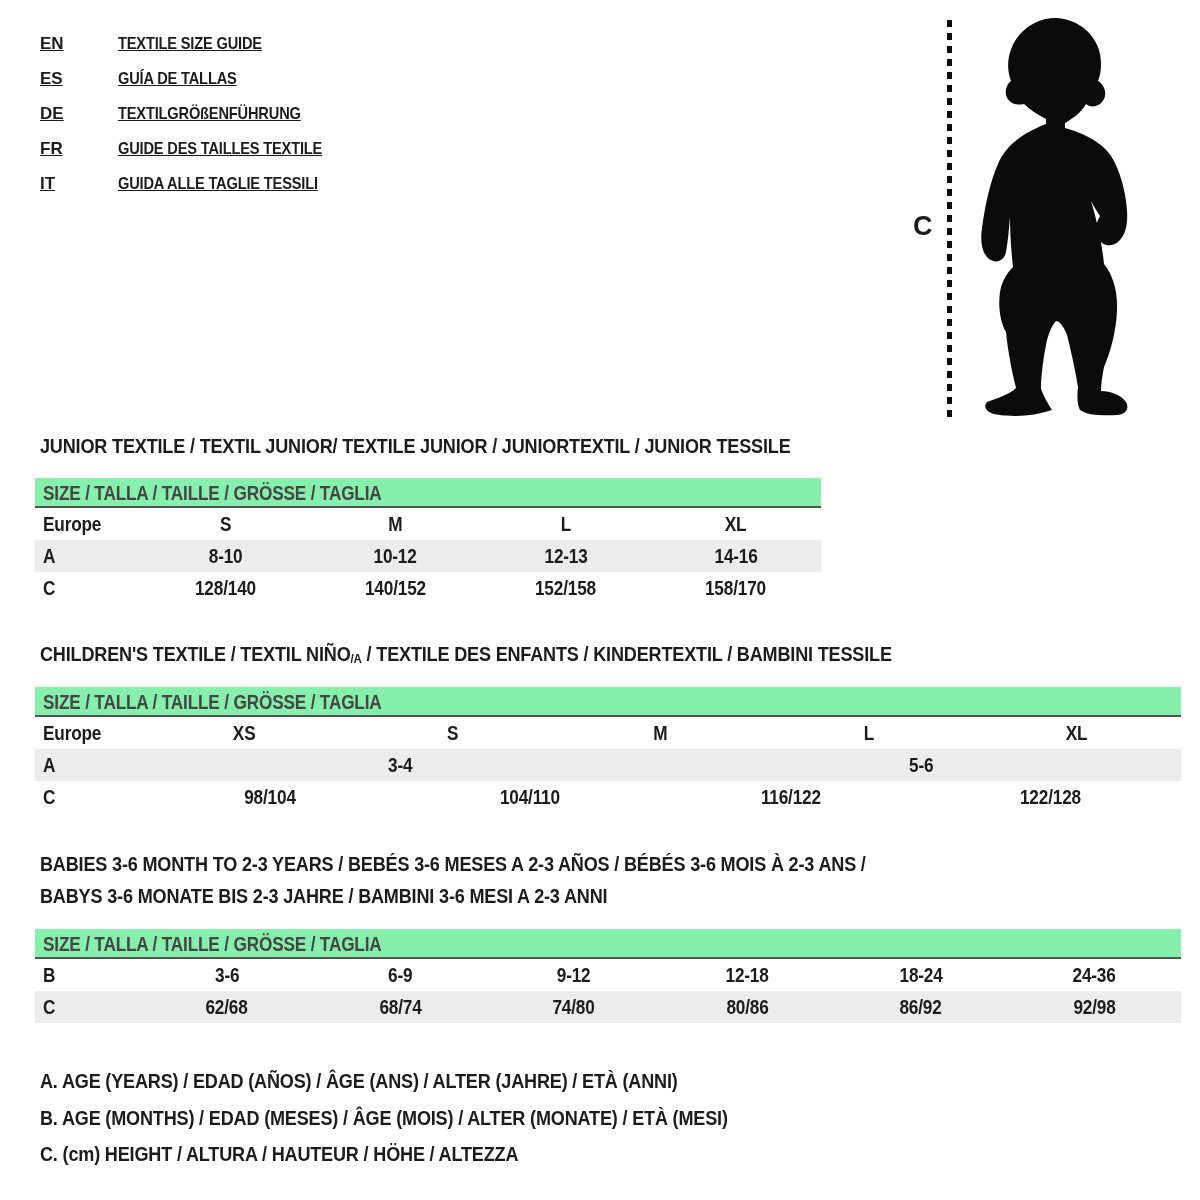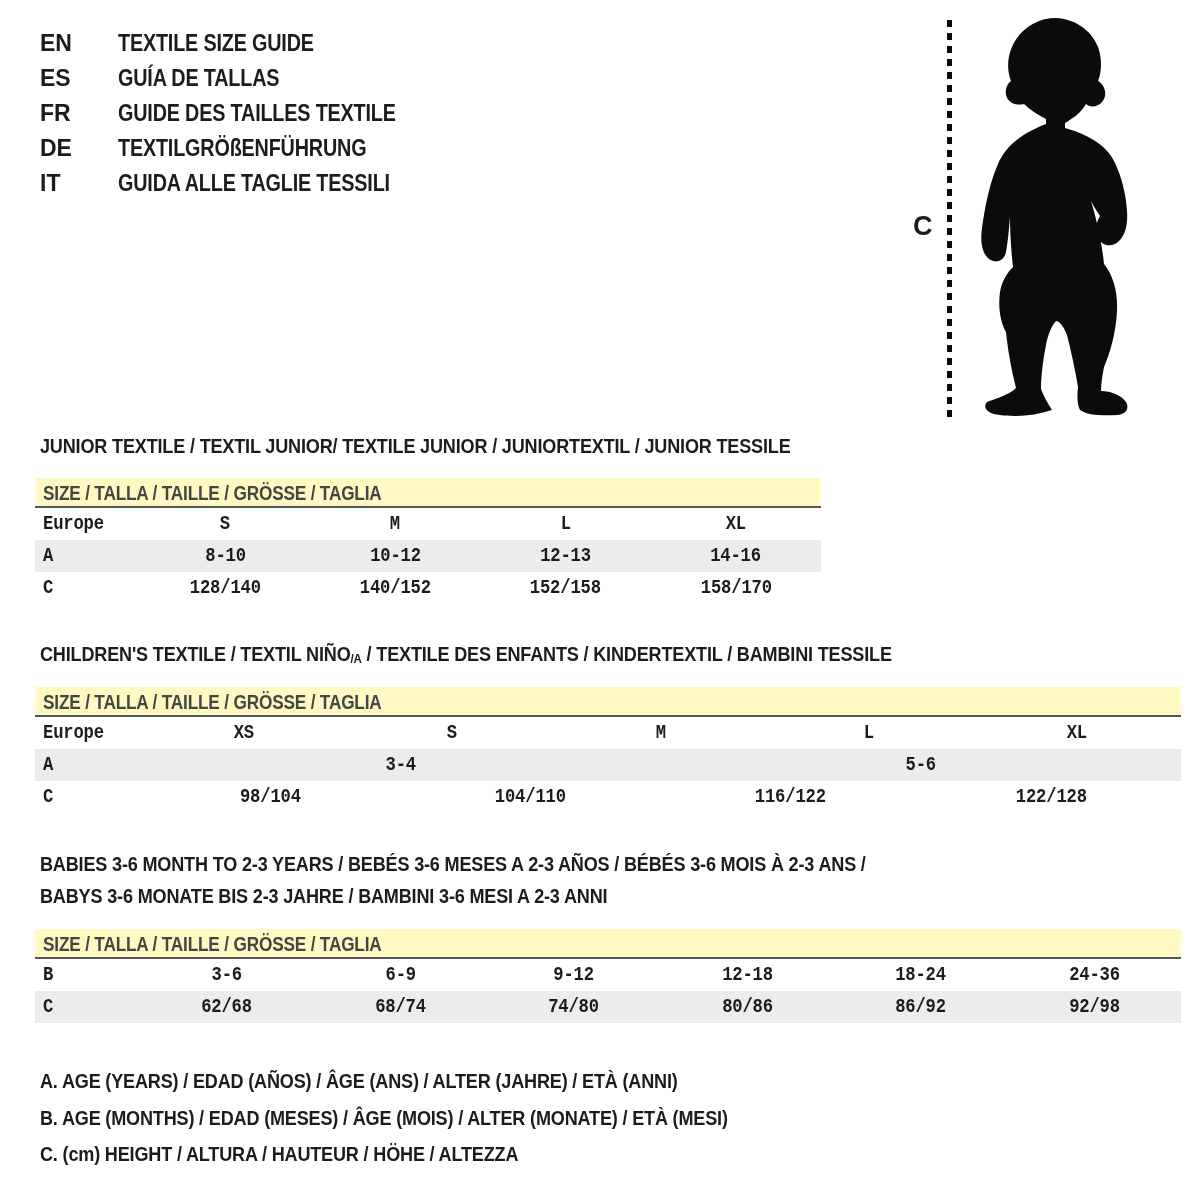--- a/index.html
+++ b/index.html
@@ -11,21 +11,21 @@
     color: #1c1c1c;
     font-weight: 700;
     overflow: hidden;
   }
   
   .cx  { display: inline-block; transform: scaleX(0.86); transform-origin: 0 50%; white-space: nowrap; letter-spacing: -0.2px; }
   .cxc { display: inline-block; transform: scaleX(0.86); transform-origin: 50% 50%; white-space: nowrap; letter-spacing: -0.2px; }
 
   
   .lang-block { position: absolute; left: 40px; top: 26px; }
-  .lang-row   { display: flex; height: 35px; line-height: 35px; font-size: 23px; }
+  .lang-row   { display: flex; height: 35px; line-height: 35px; font-size: 17px; text-decoration: underline; }
   .lang-code  { width: 78px; }
 
   
   .figure-c {
     position: absolute; left: 913px; top: 213px;
     font-size: 27px; line-height: 27px;
   }
   .dashed-line {
     position: absolute; left: 947px; top: 20px; width: 5px; height: 398px;
     background: repeating-linear-gradient(to bottom, #0b0b0b 0 7px, transparent 7px 13px);
@@ -33,52 +33,52 @@
   .silhouette { position: absolute; left: 960px; top: 14px; width: 185px; height: 405px; }
 
   
   .sec-title { position: absolute; left: 40px; font-size: 21px; line-height: 26px; white-space: nowrap; }
   .sub { font-size: 0.64em; vertical-align: -0.18em; }
 
   
   .table { position: absolute; left: 35px; }
   .thead {
     height: 30px; line-height: 30px;
-    background: #fef9c3;
+    background: #86efac;
     border-bottom: 2px solid #555555;
     padding-left: 8px;
     font-size: 20px; color: #454545;
   }
-  .trow { display: flex; height: 32px; line-height: 32px; font-size: 20px; font-family: Liberation Mono, monospace; }
+  .trow { display: flex; height: 32px; line-height: 32px; font-size: 20px; }
   .trow.shade { background: #ececec; }
   .tlabel { width: 105px; padding-left: 8px; }
   .tcell { flex: 1; text-align: center; }
 
   
   .legend-line { position: absolute; left: 40px; font-size: 21px; line-height: 30px; white-space: nowrap; }
 </style>
 </head>
 <body>
 
 <section class="lang-block">
   <div class="lang-row">
     <span class="lang-code">EN</span>
     <span class="cx">TEXTILE SIZE GUIDE</span>
   </div>
   <div class="lang-row">
     <span class="lang-code">ES</span>
     <span class="cx">GUÍA DE TALLAS</span>
   </div>
   <div class="lang-row">
+    <span class="lang-code">DE</span>
+    <span class="cx">TEXTILGRÖßENFÜHRUNG</span>
+  </div>
+  <div class="lang-row">
     <span class="lang-code">FR</span>
     <span class="cx">GUIDE DES TAILLES TEXTILE</span>
-  </div>
-  <div class="lang-row">
-    <span class="lang-code">DE</span>
-    <span class="cx">TEXTILGRÖßENFÜHRUNG</span>
   </div>
   <div class="lang-row">
     <span class="lang-code">IT</span>
     <span class="cx">GUIDA ALLE TAGLIE TESSILI</span>
   </div>
 </section>
 
 <span class="figure-c">C</span>
 <div class="dashed-line"></div>
 <svg class="silhouette" viewBox="0 0 185 405" xmlns="http://www.w3.org/2000/svg">

